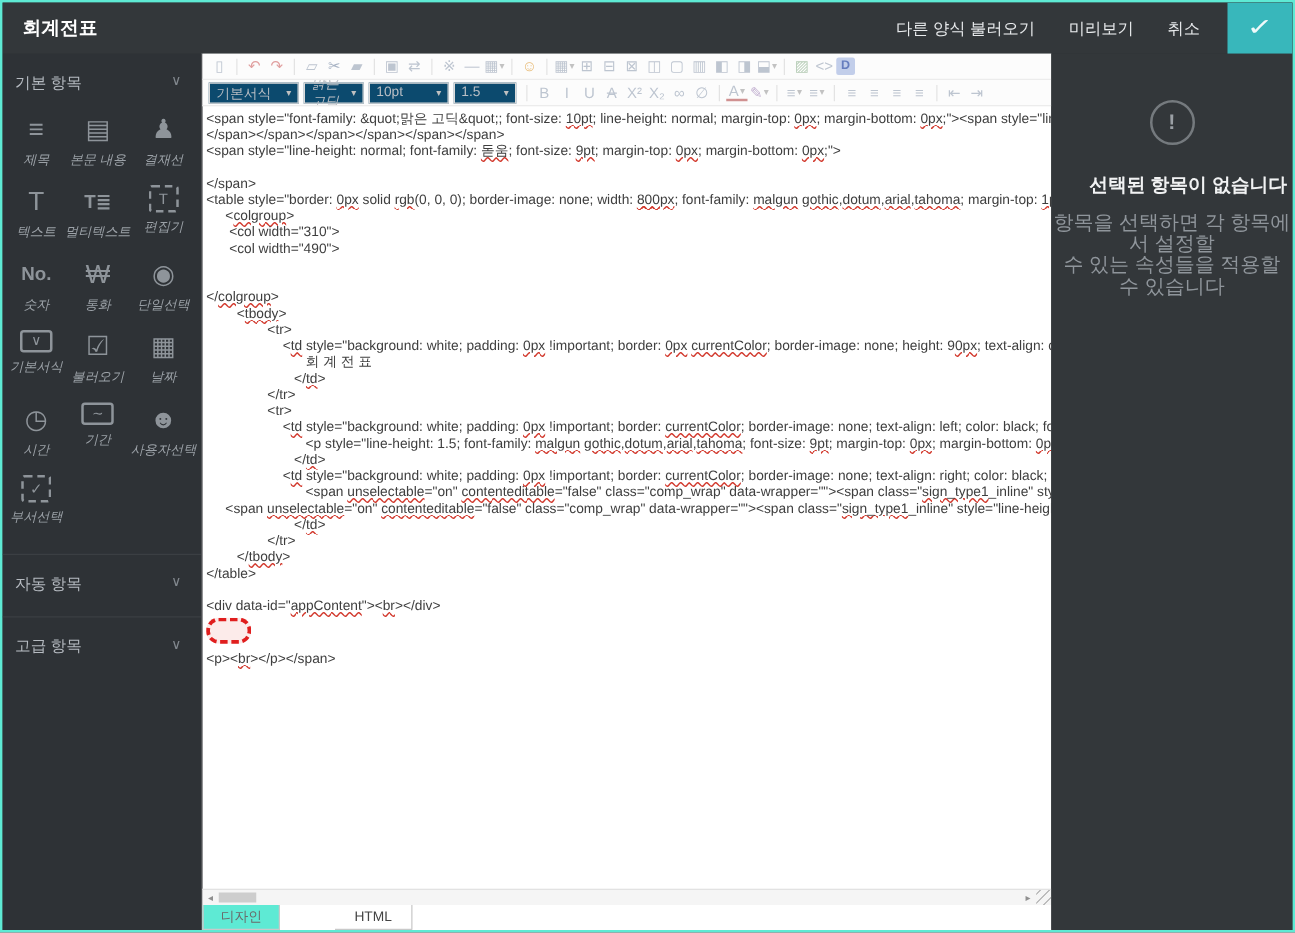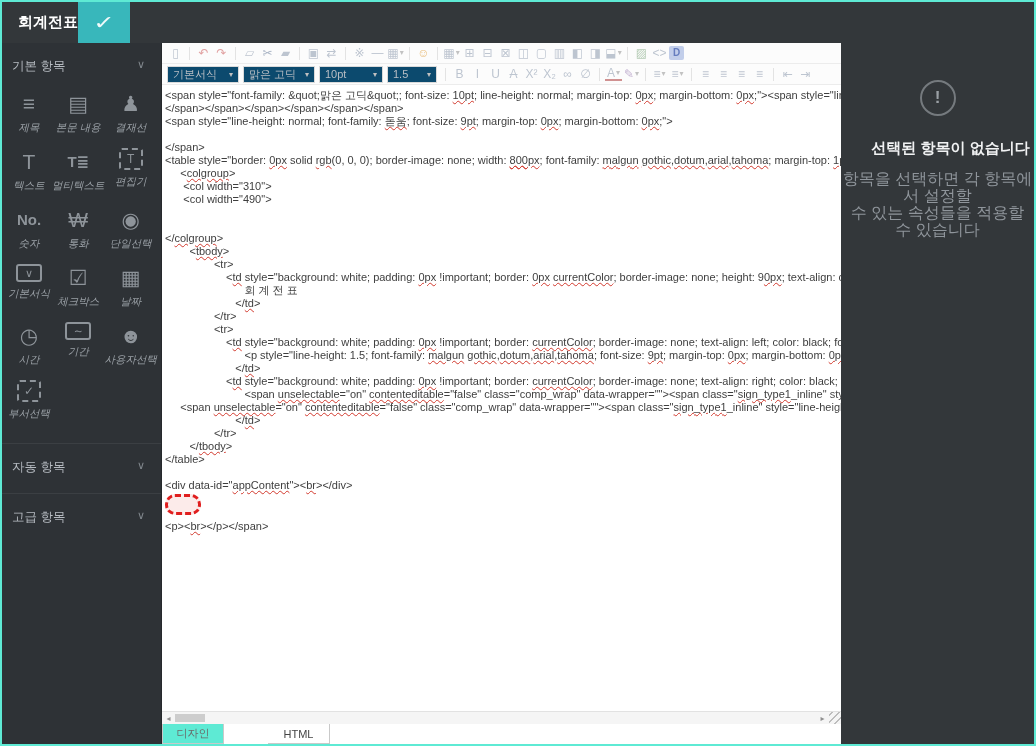--- a/index.html
+++ b/index.html
@@ -91,20 +91,25 @@
   .rp-title { margin-top:23px; color:#f1f2f3; font-size:15px; font-weight:bold;margin-left:26px; }
   .rp-desc { margin-top:12px; color:#8f959b; font-size:16px; line-height:17px; text-align:center; }
 </style>
 </head>
 <body>
 
 <div class="page" data-name="app-window">
 
   <div class="topbar" data-name="topbar">
     <div class="topbar-title" data-name="page-title">회계전표</div>
+    <div class="topbar-actions" id="topbarActions" data-name="topbar-actions">
+        <div class="tb-btn" data-name="load-other-form-button">다른 양식 불러오기</div>
+        <div class="tb-btn" data-name="preview-button">미리보기</div>
+        <div class="tb-btn" data-name="cancel-button">취소</div>
+      </div>
     <div class="confirm-btn" data-name="confirm-button">
       <span data-name="check-icon">✓</span>
     </div>
   </div>
 
   <div class="main" data-name="main-area">
     <aside class="sidebar" id="sidebar" data-name="component-sidebar">
         <div class="side-header" data-name="sidebar-section-0">
           <span data-name="sidebar-section-label">기본 항목</span>
           <span class="chev" data-name="chevron-down-icon">∨</span>
@@ -145,21 +150,21 @@
           <div class="side-item" data-name="sidebar-item-single-select">
             <span class="icon" data-name="single-select-icon">◉</span>
             <span class="lbl" data-name="sidebar-item-label">단일선택</span>
           </div>
           <div class="side-item" data-name="sidebar-item-dropdown-box">
             <span class="icon boxed" data-name="dropdown-box-icon">∨</span>
             <span class="lbl" data-name="sidebar-item-label">기본서식</span>
           </div>
           <div class="side-item" data-name="sidebar-item-checkbox">
             <span class="icon" data-name="checkbox-icon">☑</span>
-            <span class="lbl" data-name="sidebar-item-label">체크박스</span>
+            <span class="lbl" data-name="sidebar-item-label">불러오기</span>
           </div>
           <div class="side-item" data-name="sidebar-item-date">
             <span class="icon" data-name="date-icon">▦</span>
             <span class="lbl" data-name="sidebar-item-label">날짜</span>
           </div>
           <div class="side-item" data-name="sidebar-item-time">
             <span class="icon" data-name="time-icon">◷</span>
             <span class="lbl" data-name="sidebar-item-label">시간</span>
           </div>
           <div class="side-item" data-name="sidebar-item-period">
@@ -220,21 +225,21 @@
           <span class="t-sep" data-name="toolbar-separator"></span>
           <span class="t-icon" data-name="image-icon">▨</span>
           <span class="t-icon" data-name="html-code-icon">&lt;&gt;</span>
           <span class="t-icon" data-name="editor-app-icon">D</span>
         </div>
       <div class="toolbar-row" id="tbRow2" data-name="editor-toolbar-row2">
           <div class="dd" data-name="paragraph-style-select" style="width: 72px;">
             <span data-name="paragraph-style-select-value">기본서식</span>
             <span class="caret" data-name="dropdown-caret-icon">▾</span>
           </div>
-          <div class="dd" data-name="font-family-select" style="width: 72px;">
+          <div class="dd" data-name="font-family-select" style="width: 48px; font-style: italic;">
             <span data-name="font-family-select-value">맑은 고딕</span>
             <span class="caret" data-name="dropdown-caret-icon">▾</span>
           </div>
           <div class="dd" data-name="font-size-select" style="width: 64px;">
             <span data-name="font-size-select-value">10pt</span>
             <span class="caret" data-name="dropdown-caret-icon">▾</span>
           </div>
           <div class="dd" data-name="line-height-select" style="width: 50px;">
             <span data-name="line-height-select-value">1.5</span>
             <span class="caret" data-name="dropdown-caret-icon">▾</span>

